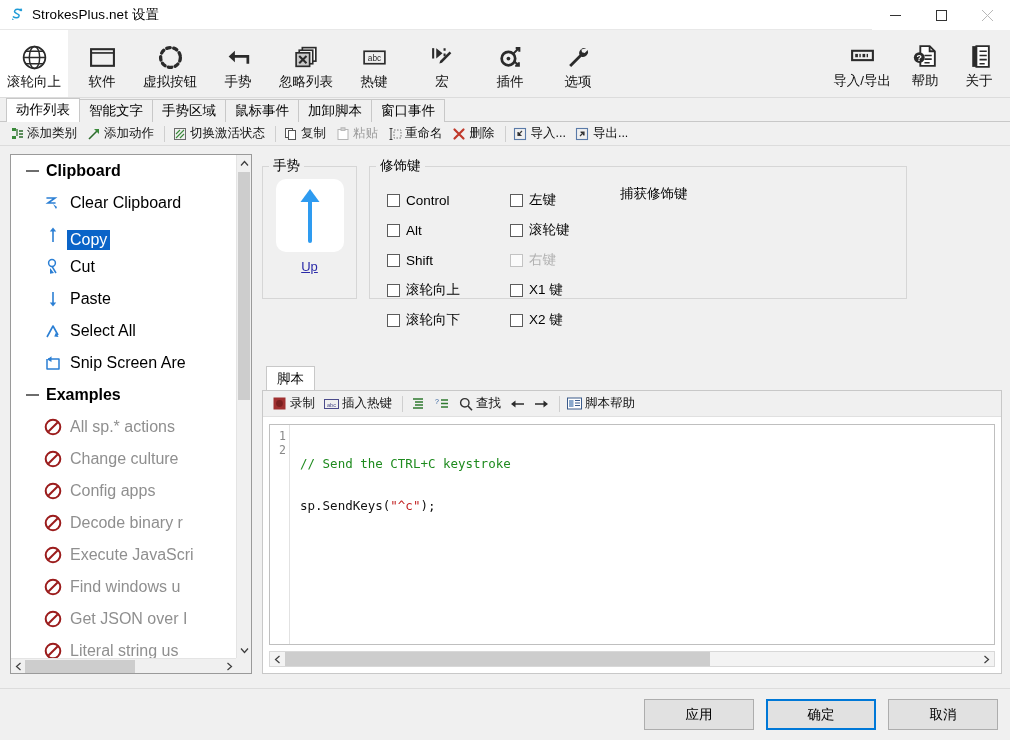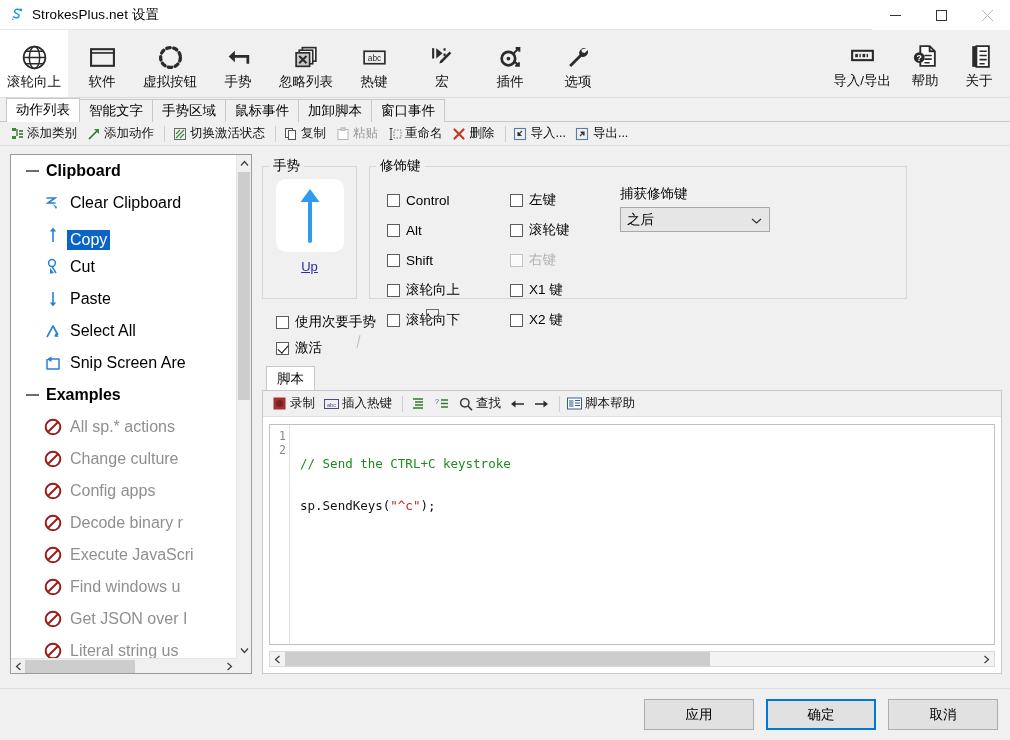--- a/index.html
+++ b/index.html
@@ -748,43 +748,23 @@
           <span class="cbl">X1 键</span>
         </div>
         <div class="cb-row">
           <span class="cbx"></span>
           <span class="cbl">X2 键</span>
         </div>
       </div>
 
       <div class="capt-wrap">
         <div class="capt-title">捕获修饰键</div>
-        <div class="combo">
-          <span>之后</span>
-          <span class="chev">
-            <svg width="11" height="7" viewBox="0 0 11 7">
-                <path d="M1 1.5l4.5 4 4.5-4" fill="none" stroke="#333" stroke-width="1.2"></path>
-              </svg>
-          </span>
-        </div>
-      </div>
-    </div>
-
-    <div class="below-checks">
-      <div class="cb-row">
-        <span class="cbx"></span>
-        <span class="cbl">使用次要手势</span>
-        <span class="ghost-rect"></span>
-      </div>
-      <div class="cb-row">
-        <span class="cbx on"></span>
-        <span class="cbl">激活</span>
-      </div>
-      <span class="ghost-tick"></span>
-    </div>
+      </div>
+    </div>
+
 
     <div class="scriptwrap">
       <div class="script-tabs">
         <div class="script-tab">脚本</div>
       </div>
       <div class="script-body">
 
         <div class="script-toolbar">
           <div class="act">
             <span class="a-ico">

